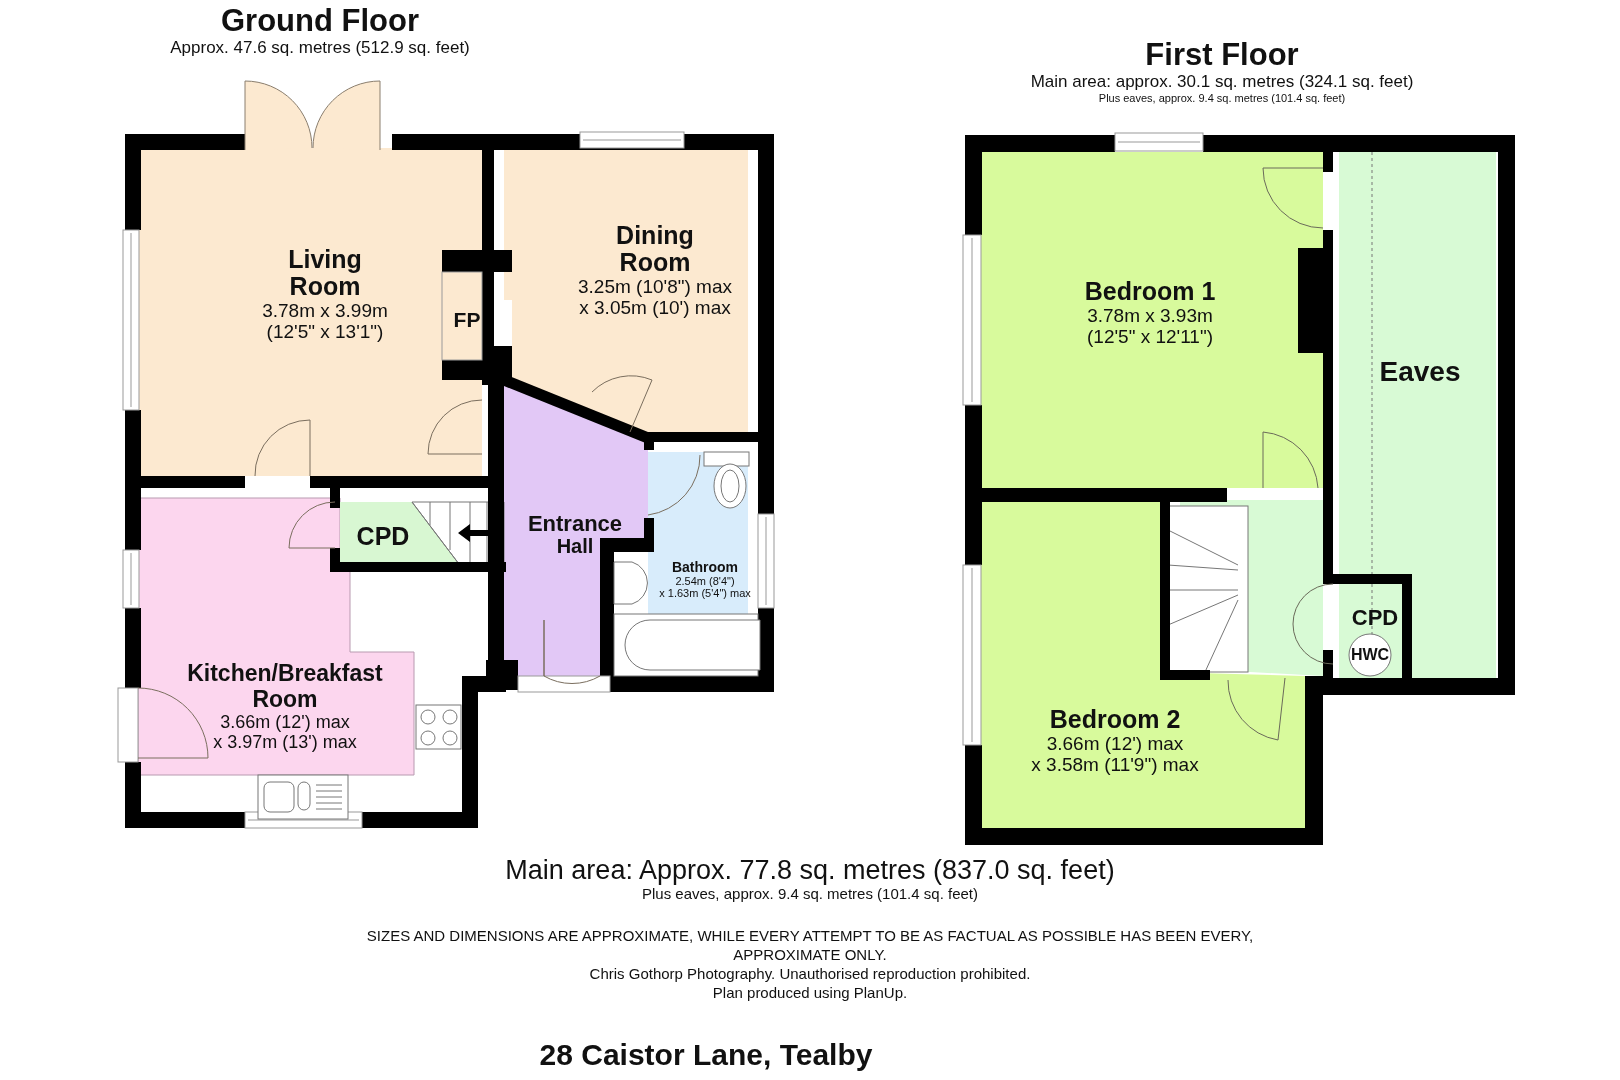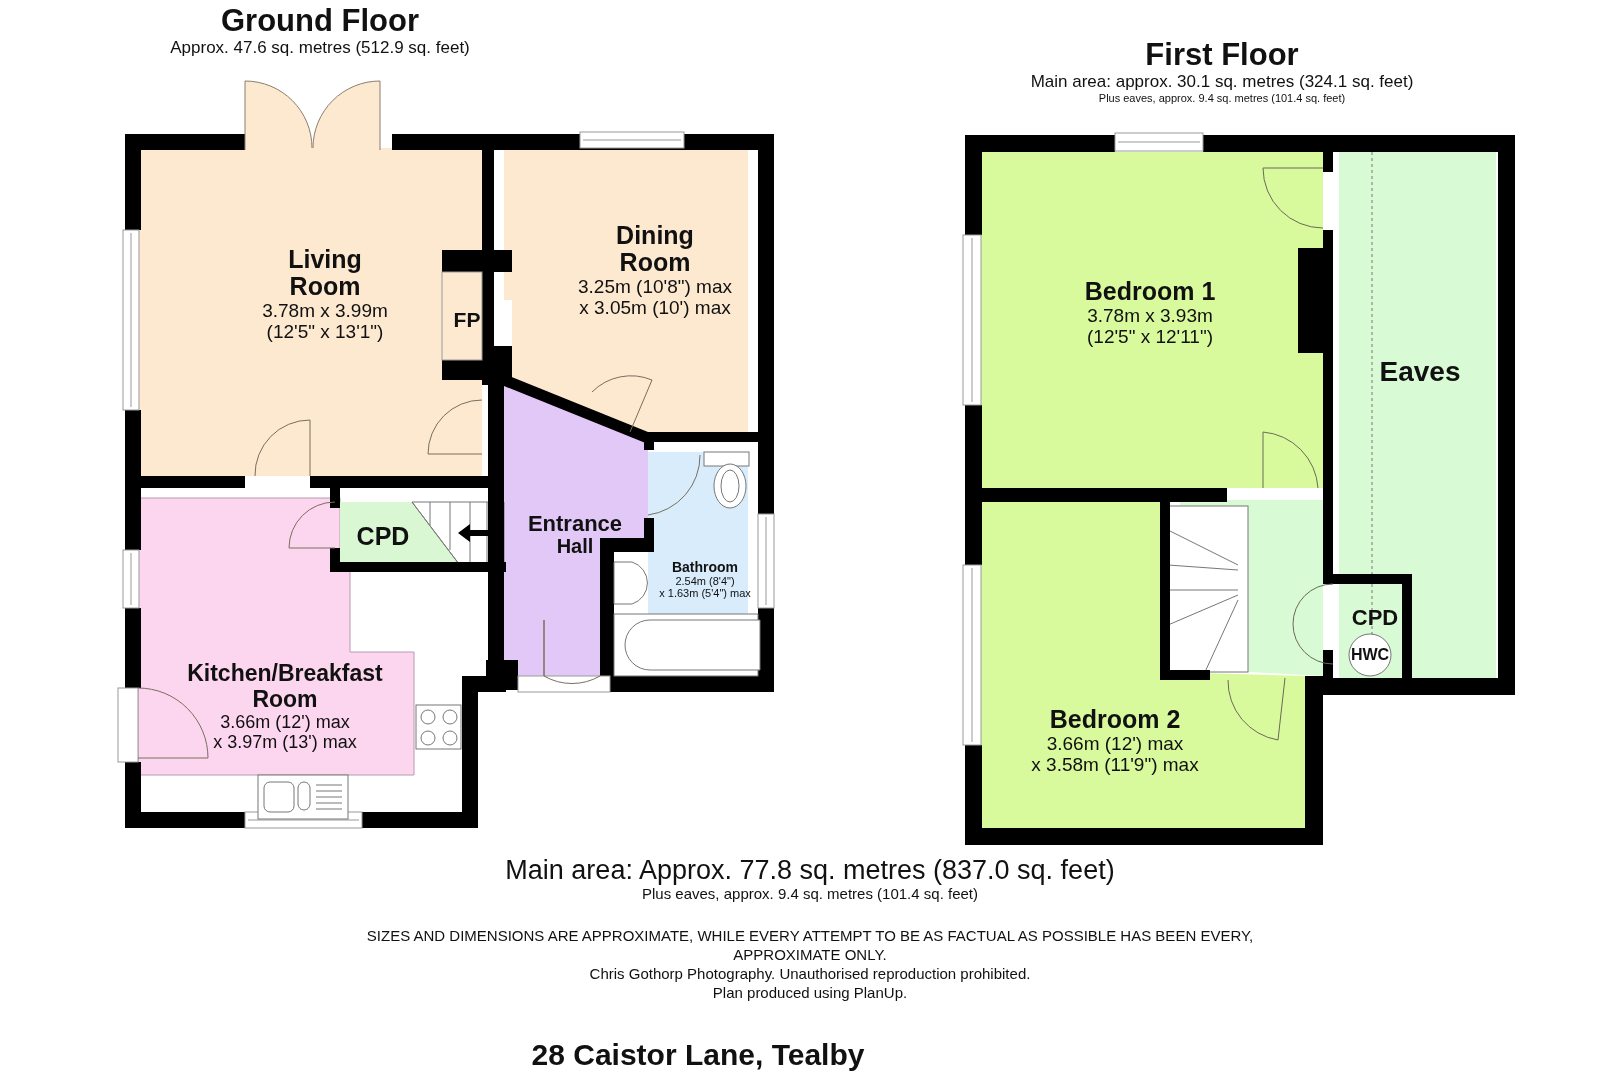--- a/index.html
+++ b/index.html
@@ -309,15 +309,15 @@
   <div class="total-sub">Plus eaves, approx. 9.4 sq. metres (101.4 sq. feet)</div>
 </div>
 
 <div class="abs center" style="left:0; top:926px; width:1620px;">
   <div class="disclaimer">SIZES AND DIMENSIONS ARE APPROXIMATE, WHILE EVERY ATTEMPT TO BE AS FACTUAL AS POSSIBLE HAS BEEN EVERY,</div>
   <div class="disclaimer">APPROXIMATE ONLY.</div>
   <div class="disclaimer">Chris Gothorp Photography. Unauthorised reproduction prohibited.</div>
   <div class="disclaimer">Plan produced using PlanUp.</div>
 </div>
 
-<div class="abs center" style="left:0; top:1038px; width:1396px;">
+<div class="abs center" style="left:8px; top:1038px; width:1396px;">
   <div class="address">28 Caistor Lane, Tealby</div>
 </div>
 
 </body></html>

